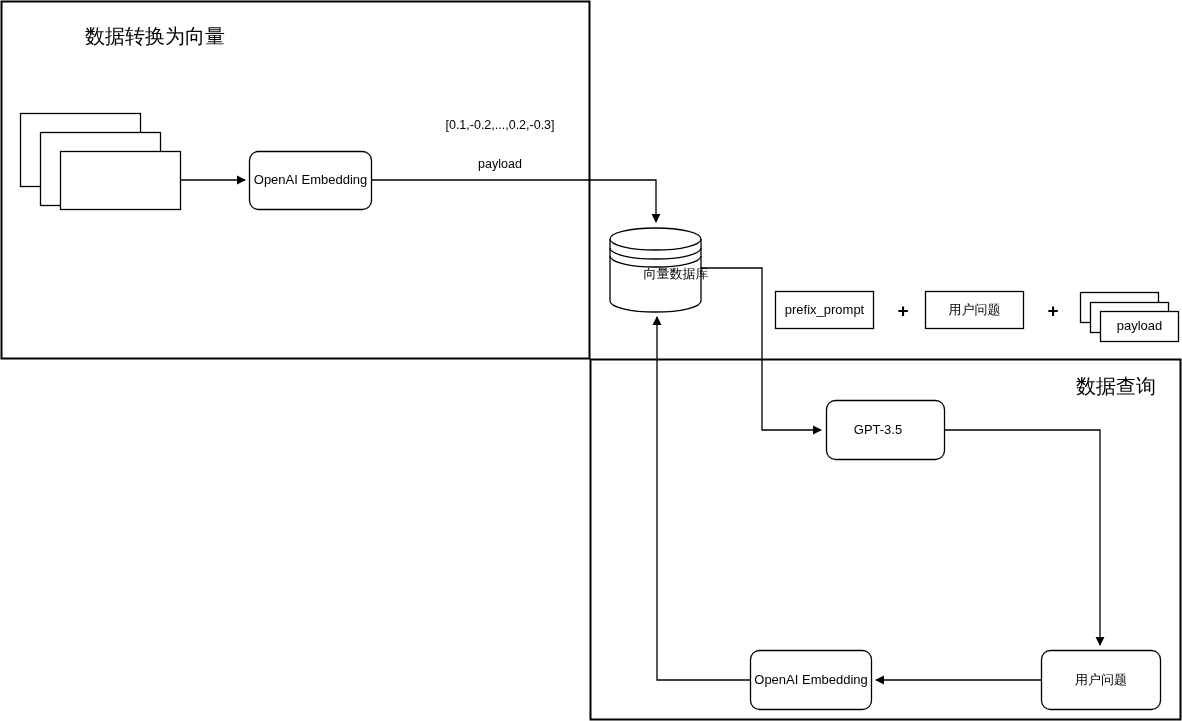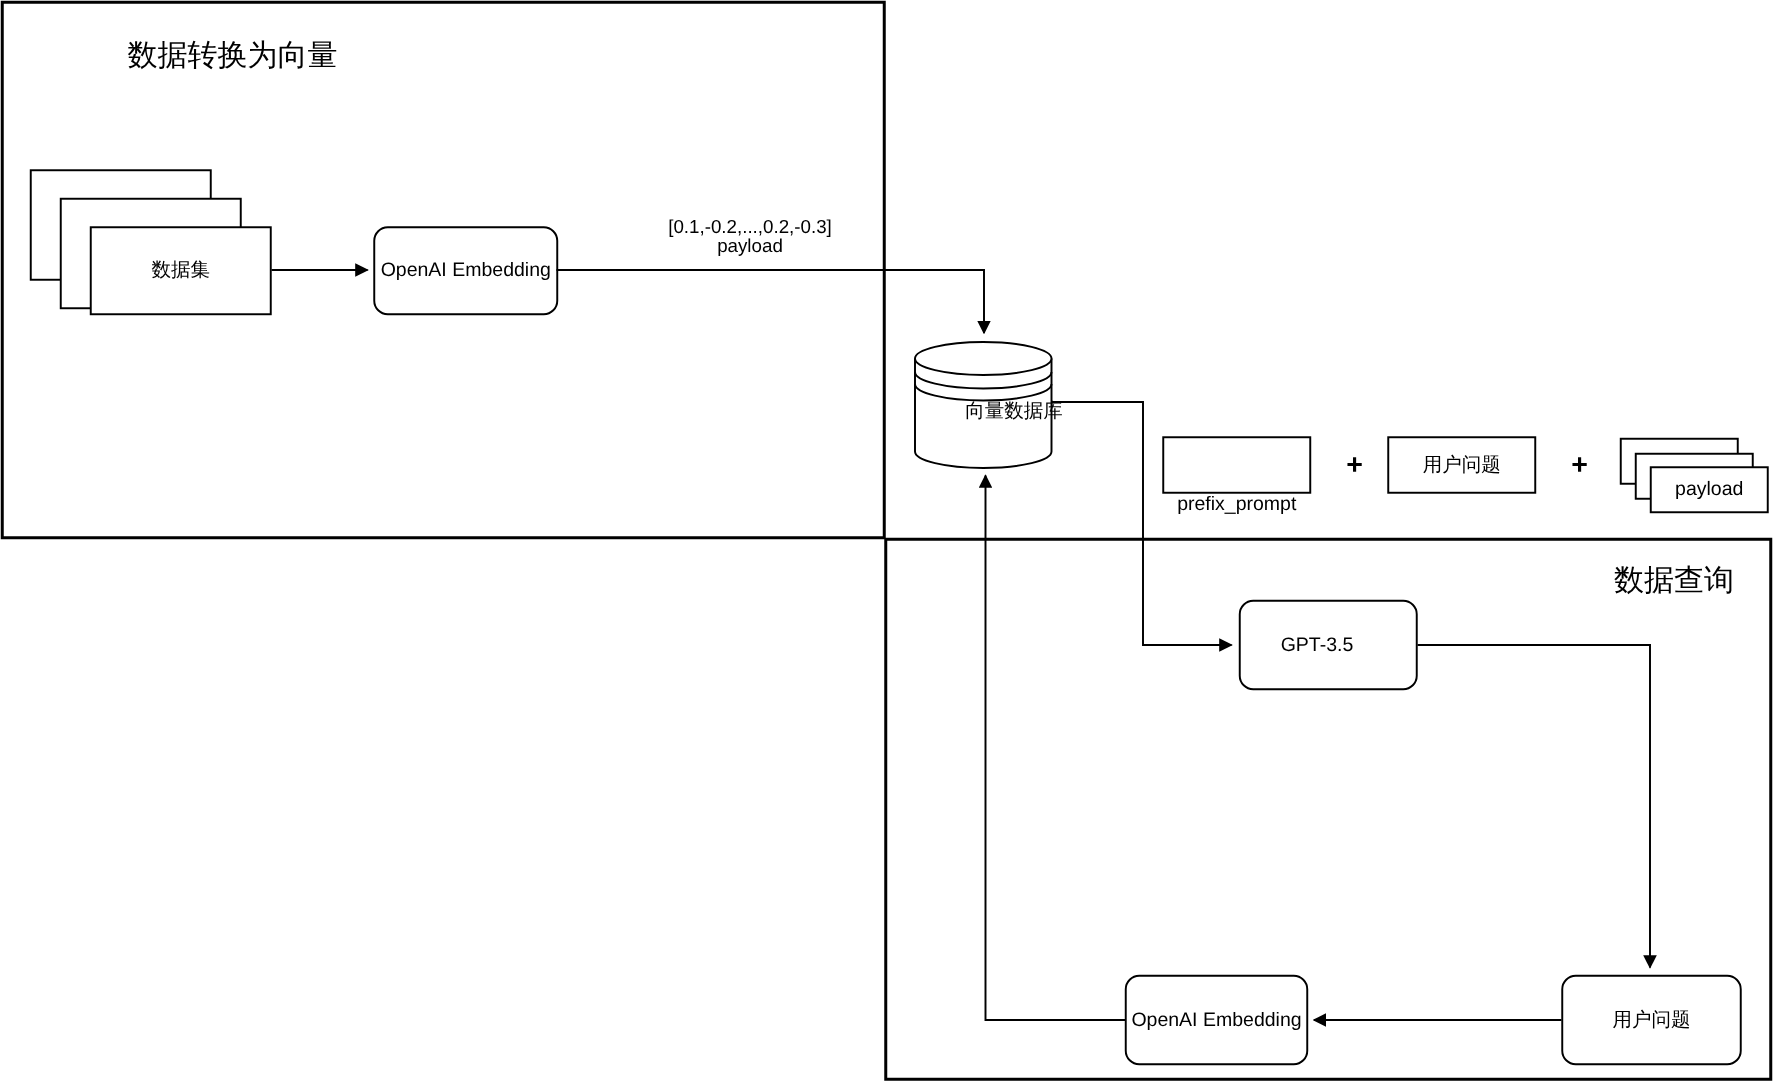--- a/index.html
+++ b/index.html
@@ -109,37 +109,36 @@
     <rect x="750.5" y="650.5" width="121" height="59" rx="9" ry="9" fill="#ffffff" stroke="#000000" stroke-width="1.3"></rect>
 
     <path d="M 1041 680 L 876 680" fill="none" stroke="#000000" stroke-width="1.3" marker-end="url(#arrowEnd)"></path>
 
     <path d="M 750 680 L 657 680 L 657 317" fill="none" stroke="#000000" stroke-width="1.3" marker-end="url(#arrowEnd)"></path>
   </svg>
 
   <div class="section-title" style="left:85px; top:23px;">数据转换为向量</div>
   <div class="section-title" style="left:1060px; top:373px;margin-left:16px;">数据查询</div>
 
-  <div class="node-label" style="left:60px; top:151px; width:121px; height:59px;">数据集</div>
 
   <div class="node-label" style="left:249px; top:151px; width:123px; height:59px;">OpenAI Embedding</div>
 
   <div class="node-label" style="left:610px; top:264px; width:92px; height:20px;margin-left:20px;">向量数据库</div>
 
-  <div class="node-label" style="left:775px; top:291px; width:99px; height:38px;margin-top:26px;">prefix_prompt</div>
+  <div class="node-label" style="left:775px; top:291px; width:99px; height:38px;">prefix_prompt</div>
 
   <div class="node-label" style="left:925px; top:291px; width:99px; height:38px;">用户问题</div>
 
   <div class="node-label" style="left:1100px; top:311px; width:79px; height:31px;">payload</div>
 
   <div class="node-label" style="left:826px; top:400px; width:104px; height:60px;">GPT-3.5</div>
 
   <div class="node-label" style="left:1041px; top:650px; width:120px; height:60px;">用户问题</div>
 
   <div class="node-label" style="left:750px; top:650px; width:122px; height:60px;">OpenAI Embedding</div>
 
-  <div class="edge-label" style="left:400px; top:144px; width:200px;">[0.1,-0.2,...,0.2,-0.3]</div>
+  <div class="edge-label" style="left:400px; top:118px; width:200px;">[0.1,-0.2,...,0.2,-0.3]</div>
   <div class="edge-label" style="left:400px; top:157px; width:200px;">payload</div>
 
   <div class="plus-sign" style="left:893px; top:301px; width:20px;">+</div>
   <div class="plus-sign" style="left:1043px; top:301px; width:20px;">+</div>
 
 </div>
 
 </body></html>

